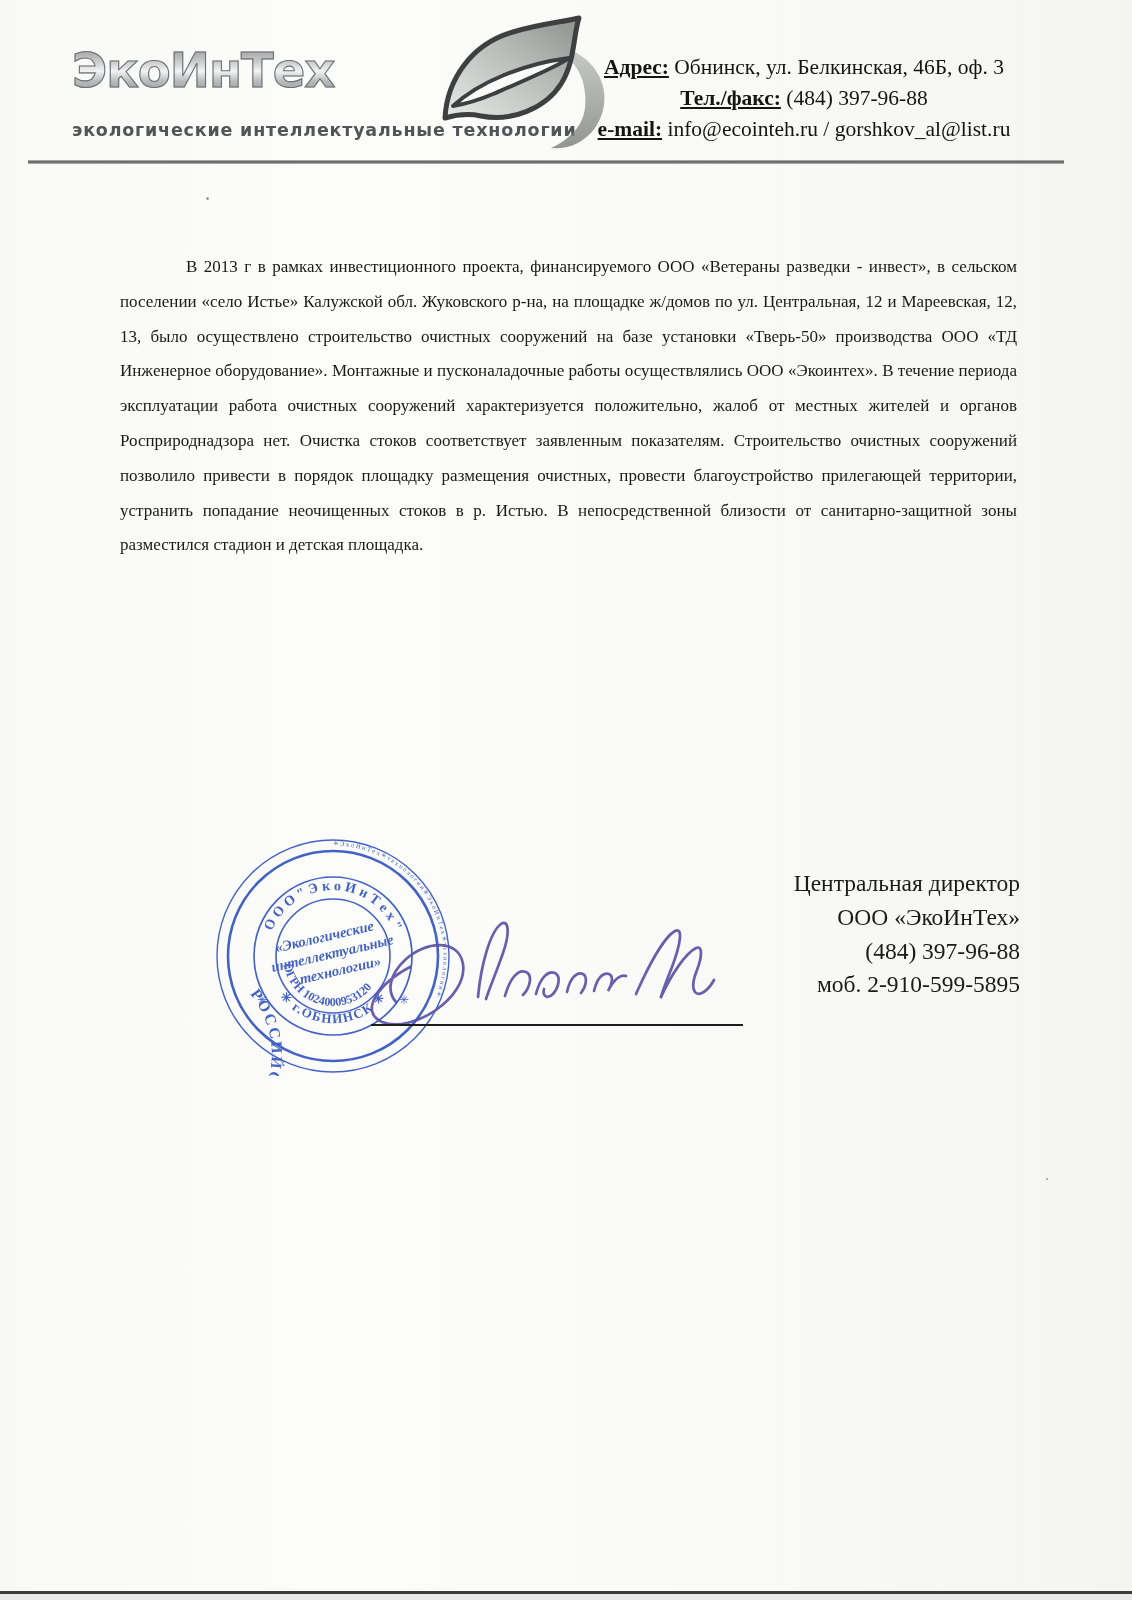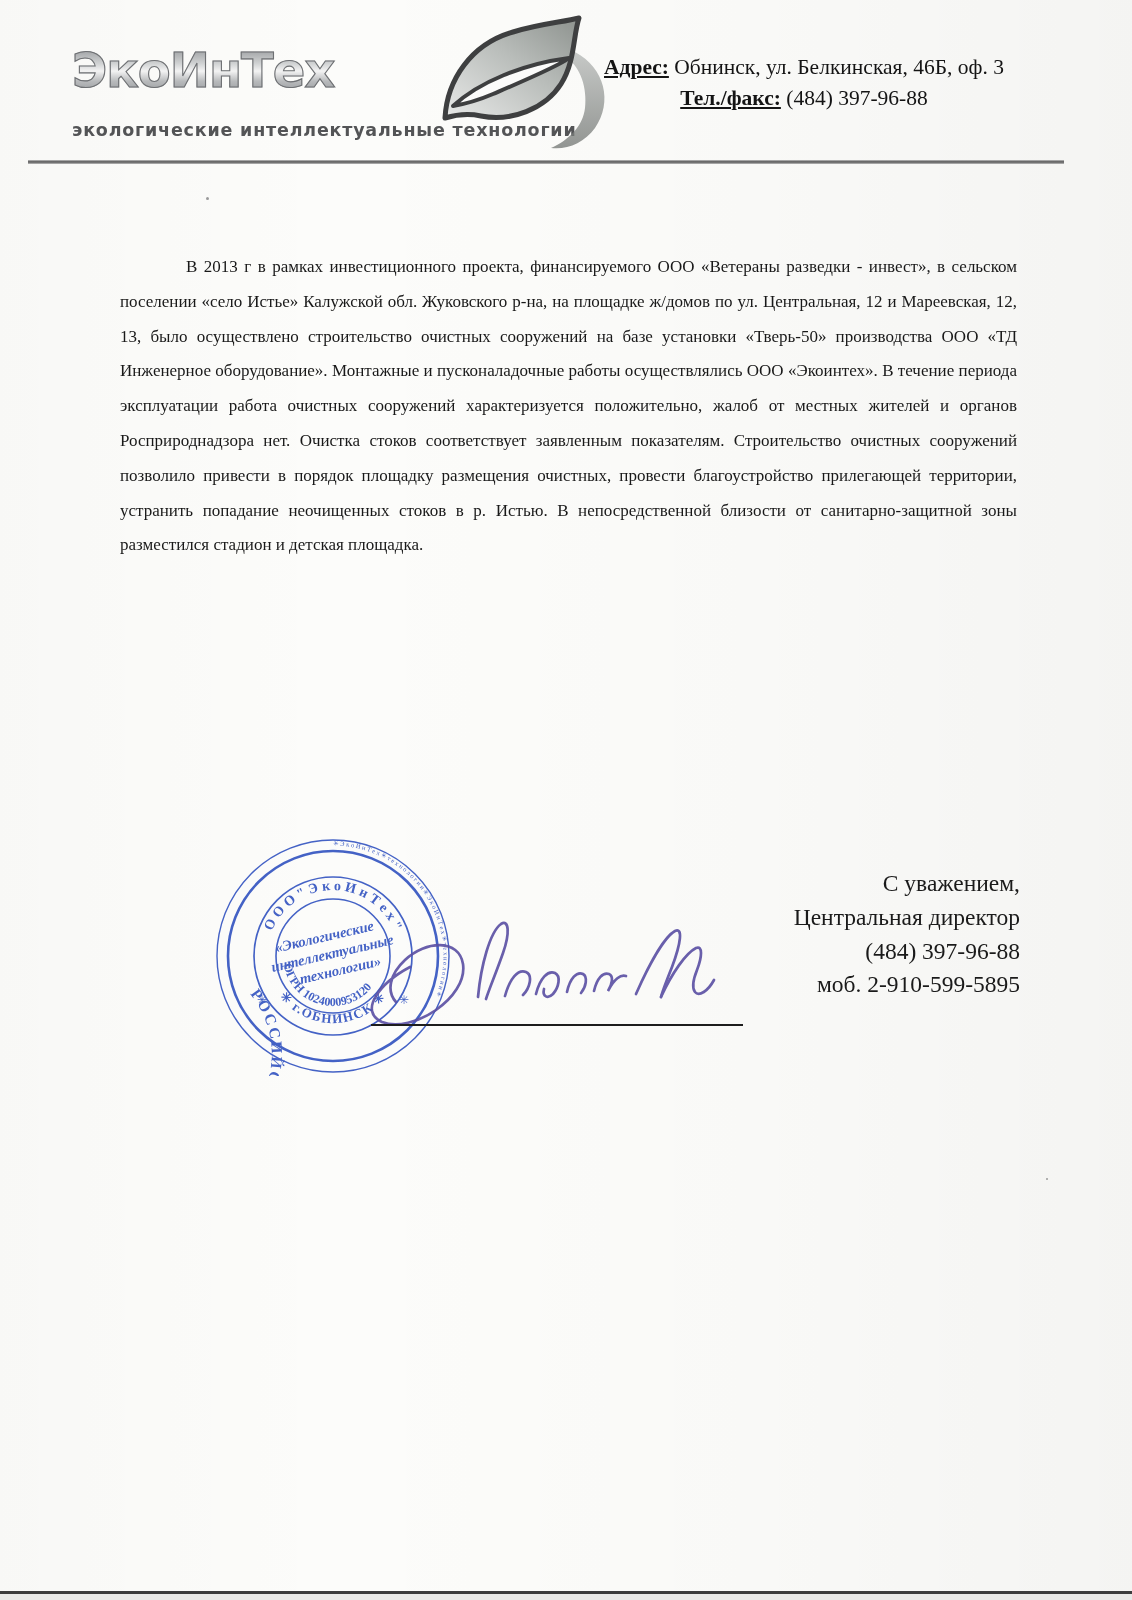--- a/index.html
+++ b/index.html
@@ -92,20 +92,24 @@
 
 <div class="contact-block">
   <div>
     <span class="lbl">Адрес:</span>
     <span>Обнинск, ул. Белкинская, 46Б, оф. 3</span>
   </div>
   <div>
     <span class="lbl">Тел./факс:</span>
     <span>(484) 397-96-88</span>
   </div>
+  <div>
+    <span class="lbl">e-mail:</span>
+    <span>info@ecointeh.ru / gorshkov_al@list.ru</span>
+  </div>
 </div>
 
 <div class="head-rule"></div>
 
 <div class="letter-body">В 2013 г в рамках инвестиционного проекта, финансируемого ООО «Ветераны разведки - инвест», в сельском поселении «село Истье» Калужской обл. Жуковского р-на, на площадке ж/домов по ул. Центральная, 12 и Мареевская, 12, 13, было осуществлено строительство очистных сооружений на базе установки «Тверь-50» производства ООО «ТД Инженерное оборудование». Монтажные и пусконаладочные работы осуществлялись ООО «Экоинтех». В течение периода эксплуатации работа очистных сооружений характеризуется положительно, жалоб от местных жителей и органов Росприроднадзора нет. Очистка стоков соответствует заявленным показателям. Строительство очистных сооружений позволило привести в порядок площадку размещения очистных, провести благоустройство прилегающей территории, устранить попадание неочищенных стоков в р. Истью. В непосредственной близости от санитарно-защитной зоны разместился стадион и детская площадка.</div>
 
 <svg class="stamp" viewBox="0 0 240 240">
   <g stroke="#3757c2" fill="none">
     <circle cx="120" cy="120" r="116" stroke-width="1.4"></circle>
     <circle cx="120" cy="120" r="105" stroke-width="2.6"></circle>
@@ -154,22 +158,22 @@
     <path d="M 247,117 C 250,103 257,96 263,99 C 268,102 266,112 261,118"></path>
     <path d="M 274,116 C 277,103 283,97 289,99 C 294,101 292,110 288,116 C 294,104 301,99 306,101"></path>
     <path d="M 316,119 C 328,92 344,62 355,56 C 363,52 361,68 352,92 C 346,107 342,118 341,122"></path>
     <path d="M 341,122 C 352,98 366,78 376,73 C 383,70 382,82 377,95 C 373,105 372,113 375,117 C 379,122 388,116 394,105"></path>
   </g>
 </svg>
 
 <div class="sig-line"></div>
 
 <div class="signoff">
-  <div>С уважением,</div>
   <div>Центральная директор</div>
+  <div>ООО «ЭкоИнТех»</div>
   <div>(484) 397-96-88</div>
   <div>моб. 2-910-599-5895</div>
 </div>
 
 <div class="bottom-edge"></div>
 <div class="bottom-strip"></div>
 <div class="speck" style="left:206px;top:197px;width:3px;height:3px;"></div>
 <div class="speck" style="left:1046px;top:1178px;width:2px;height:2px;"></div>
 
 </body></html>

